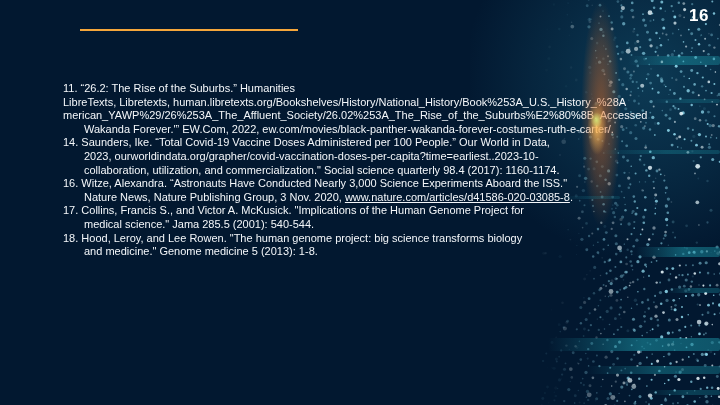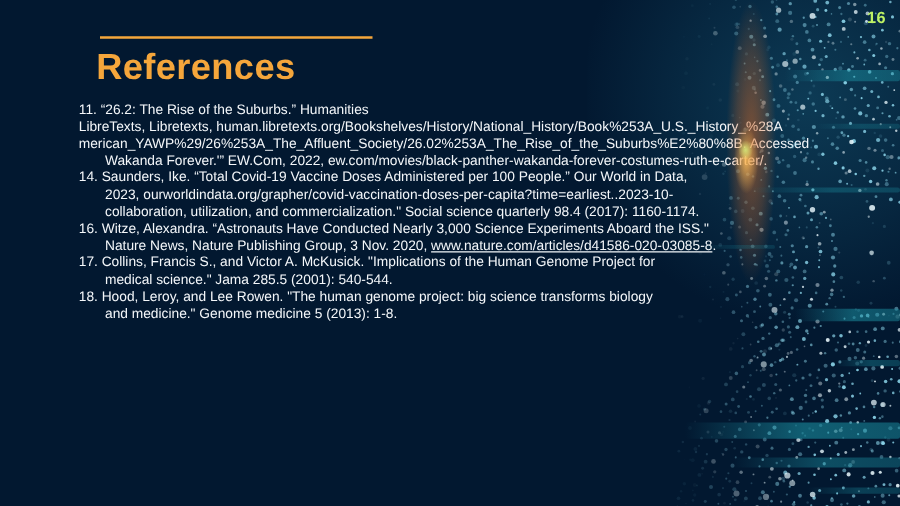--- a/index.html
+++ b/index.html
@@ -8,37 +8,36 @@
   .bg-haze{position:absolute;left:470px;top:-70px;width:320px;height:330px;z-index:0;
     background:radial-gradient(circle at 55% 45%, rgba(30,115,145,0.38) 0%, rgba(30,115,145,0.15) 45%, rgba(30,115,145,0) 72%);}
   .decor{position:absolute;inset:0;pointer-events:none;z-index:2;}
   .decor .streak{position:absolute;border-radius:2px;}
   .glow-orange{position:absolute;left:574px;top:-24px;width:54px;height:306px;
     background:radial-gradient(50% 50% at 50% 45%, rgba(217,106,37,0.55) 0%, rgba(217,106,37,0.26) 45%, rgba(217,106,37,0) 74%);}
   .glow-core{position:absolute;left:584px;top:92px;width:26px;height:72px;
     background:radial-gradient(50% 50% at 50% 50%, rgba(255,190,90,0.85) 0%, rgba(255,190,90,0) 75%);}
   .glow-spot{position:absolute;left:589px;top:110px;width:15px;height:20px;
     background:radial-gradient(50% 50% at 50% 50%, rgba(210,226,118,0.95) 0%, rgba(210,226,118,0) 78%);}
-  .page-num{position:absolute;top:6px;right:11px;z-index:3;color:#bef264;font-weight:bold;font-size:13px;letter-spacing:0.5px;}
+  .page-num{position:absolute;top:6px;right:11px;z-index:3;color:#ffffff;font-weight:bold;font-size:17px;letter-spacing:0.5px;}
   .title-rule{position:absolute;left:80px;top:29px;width:218px;height:2px;z-index:1;}
   .page-title{position:absolute;left:77px;top:38px;margin:0;z-index:1;font-size:29px;font-weight:bold;letter-spacing:0.3px;}
   .refs{position:absolute;left:63px;top:82px;z-index:1;font-size:11px;line-height:13.6px;white-space:nowrap;color:#f4f7fa;}
   .ref-line{height:13.6px;}
   .ref-line.ind{padding-left:21px;}
   .it{}
   .lnk{text-decoration:underline;cursor:pointer;}
 </style>
 </head>
 <body>
 
 <div class="slide" style="background: rgb(2, 24, 48);">
   <div class="bg-haze"></div>
 
   <div class="title-rule" style="background: rgb(245, 166, 59);"></div>
-  <h1 class="page-title" style="color: rgb(245, 166, 59);">References</h1>
 
   <div class="refs" id="refs" style="color: rgb(244, 247, 250);">
       <div class="ref-line"><span>11. “26.2: The Rise of the Suburbs.” </span><span class="it">Humanities</span></div>
       <div class="ref-line"><span class="it">LibreTexts</span><span>, Libretexts, human.libretexts.org/Bookshelves/History/National_History/Book%253A_U.S._History_%28A</span></div>
       <div class="ref-line"><span>merican_YAWP%29/26%253A_The_Affluent_Society/26.02%253A_The_Rise_of_the_Suburbs%E2%80%8B. Accessed</span></div>
       <div class="ref-line ind"><span>Wakanda Forever.'” EW.Com, 2022, ew.com/movies/black-panther-wakanda-forever-costumes-ruth-e-carter/.</span></div>
       <div class="ref-line"><span>14. Saunders, Ike. “Total Covid-19 Vaccine Doses Administered per 100 People.” Our World in Data,</span></div>
       <div class="ref-line ind"><span>2023, ourworldindata.org/grapher/covid-vaccination-doses-per-capita?time=earliest..2023-10-</span></div>
       <div class="ref-line ind"><span>collaboration, utilization, and commercialization." Social science quarterly 98.4 (2017): 1160-1174.</span></div>
       <div class="ref-line"><span>16. Witze, Alexandra. “Astronauts Have Conducted Nearly 3,000 Science Experiments Aboard the ISS."</span></div>

